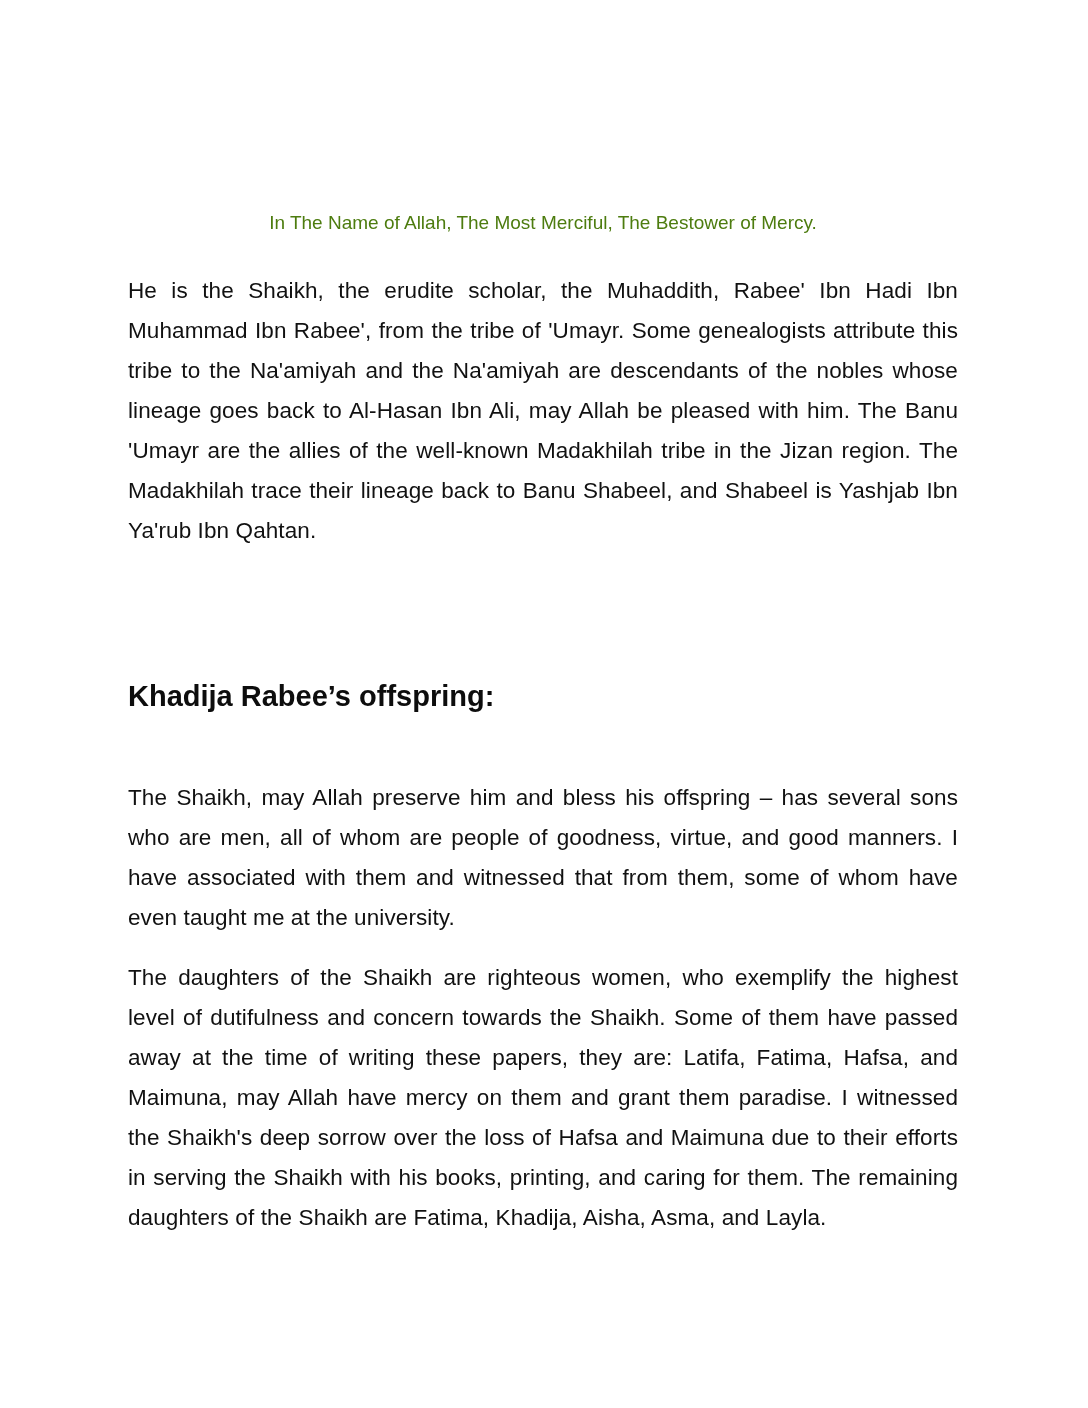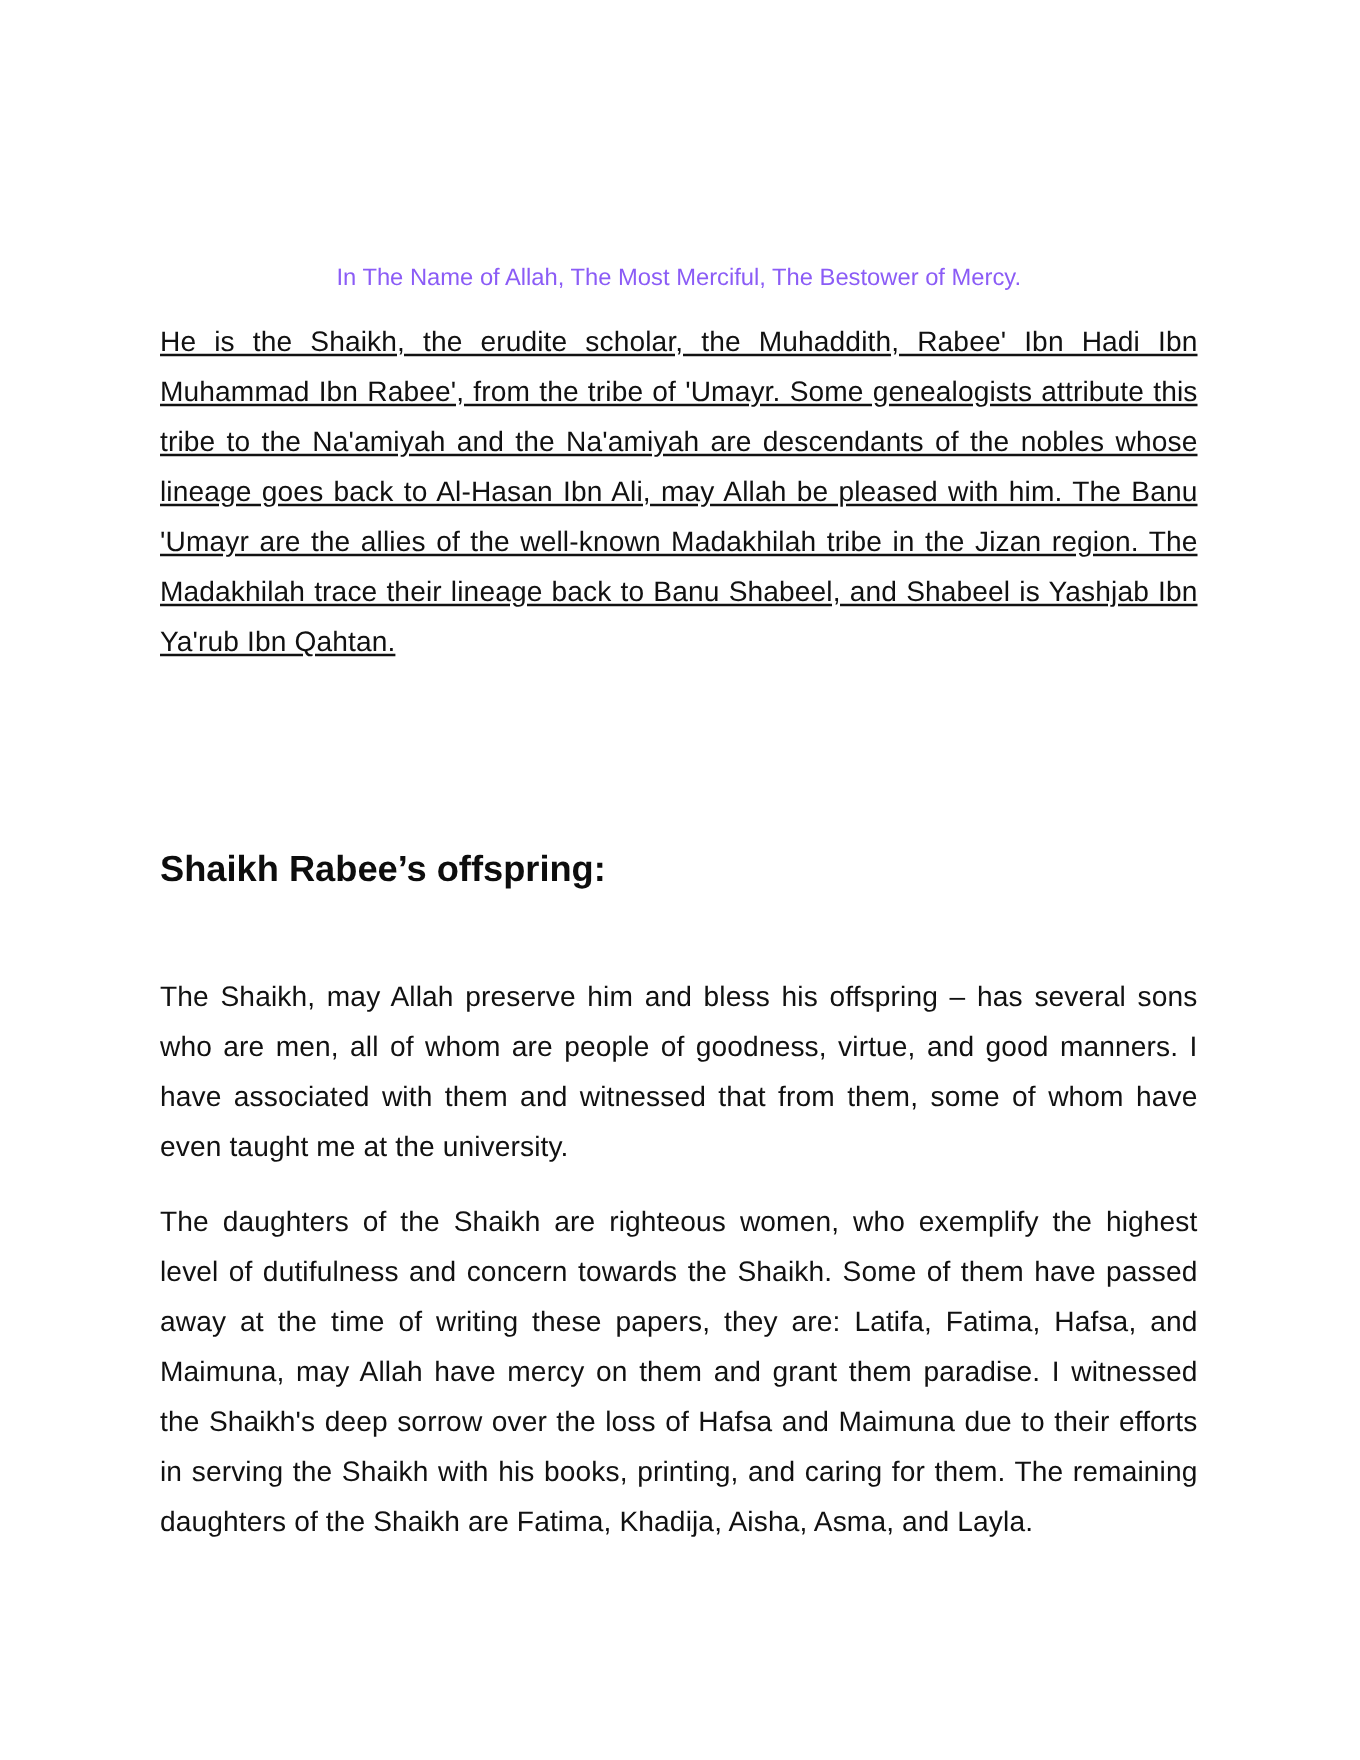--- a/index.html
+++ b/index.html
@@ -22,34 +22,34 @@
       width: 830px;
     }
     .bismillah {
       position: absolute;
       top: 210px;
       left: 0;
       width: 830px;
       text-align: center;
       font-size: 19px;
       line-height: 26px;
-      color: #8b5cf6;
+      color: #4d7c0f;
     }
     .para {
       position: absolute;
       left: 0;
       width: 830px;
       margin: 0;
       font-size: 22.5px;
       line-height: 40px;
       text-align: justify;
       color: #111111;
       letter-spacing: 0.1px;
     }
-    .para1 { top: 254px; text-decoration: underline; }
+    .para1 { top: 271px; }
     .heading {
       position: absolute;
       left: 0;
       top: 676px;
       margin: 0;
       font-size: 29px;
       font-weight: bold;
       line-height: 40px;
       color: #0d0d0d;
     }
@@ -57,18 +57,18 @@
     .para3 { top: 958px; }
   </style>
 </head>
 <body>
 
 <div class="page">
   <div class="bismillah">In The Name of Allah, The Most Merciful, The Bestower of Mercy.</div>
 
   <p class="para para1">He is the Shaikh, the erudite scholar, the Muhaddith, Rabee' Ibn Hadi Ibn Muhammad Ibn Rabee', from the tribe of 'Umayr. Some genealogists attribute this tribe to the Na'amiyah and the Na'amiyah are descendants of the nobles whose lineage goes back to Al-Hasan Ibn Ali, may Allah be pleased with him. The Banu 'Umayr are the allies of the well-known Madakhilah tribe in the Jizan region. The Madakhilah trace their lineage back to Banu Shabeel, and Shabeel is Yashjab Ibn Ya'rub Ibn Qahtan.</p>
 
-  <h2 class="heading">Shaikh Rabee’s offspring:</h2>
+  <h2 class="heading">Khadija Rabee’s offspring:</h2>
 
   <p class="para para2">The Shaikh, may Allah preserve him and bless his offspring – has several sons who are men, all of whom are people of goodness, virtue, and good manners. I have associated with them and witnessed that from them, some of whom have even taught me at the university.</p>
 
   <p class="para para3">The daughters of the Shaikh are righteous women, who exemplify the highest level of dutifulness and concern towards the Shaikh. Some of them have passed away at the time of writing these papers, they are: Latifa, Fatima, Hafsa, and Maimuna, may Allah have mercy on them and grant them paradise. I witnessed the Shaikh's deep sorrow over the loss of Hafsa and Maimuna due to their efforts in serving the Shaikh with his books, printing, and caring for them. The remaining daughters of the Shaikh are Fatima, Khadija, Aisha, Asma, and Layla.</p>
 </div>
 
 </body></html>

